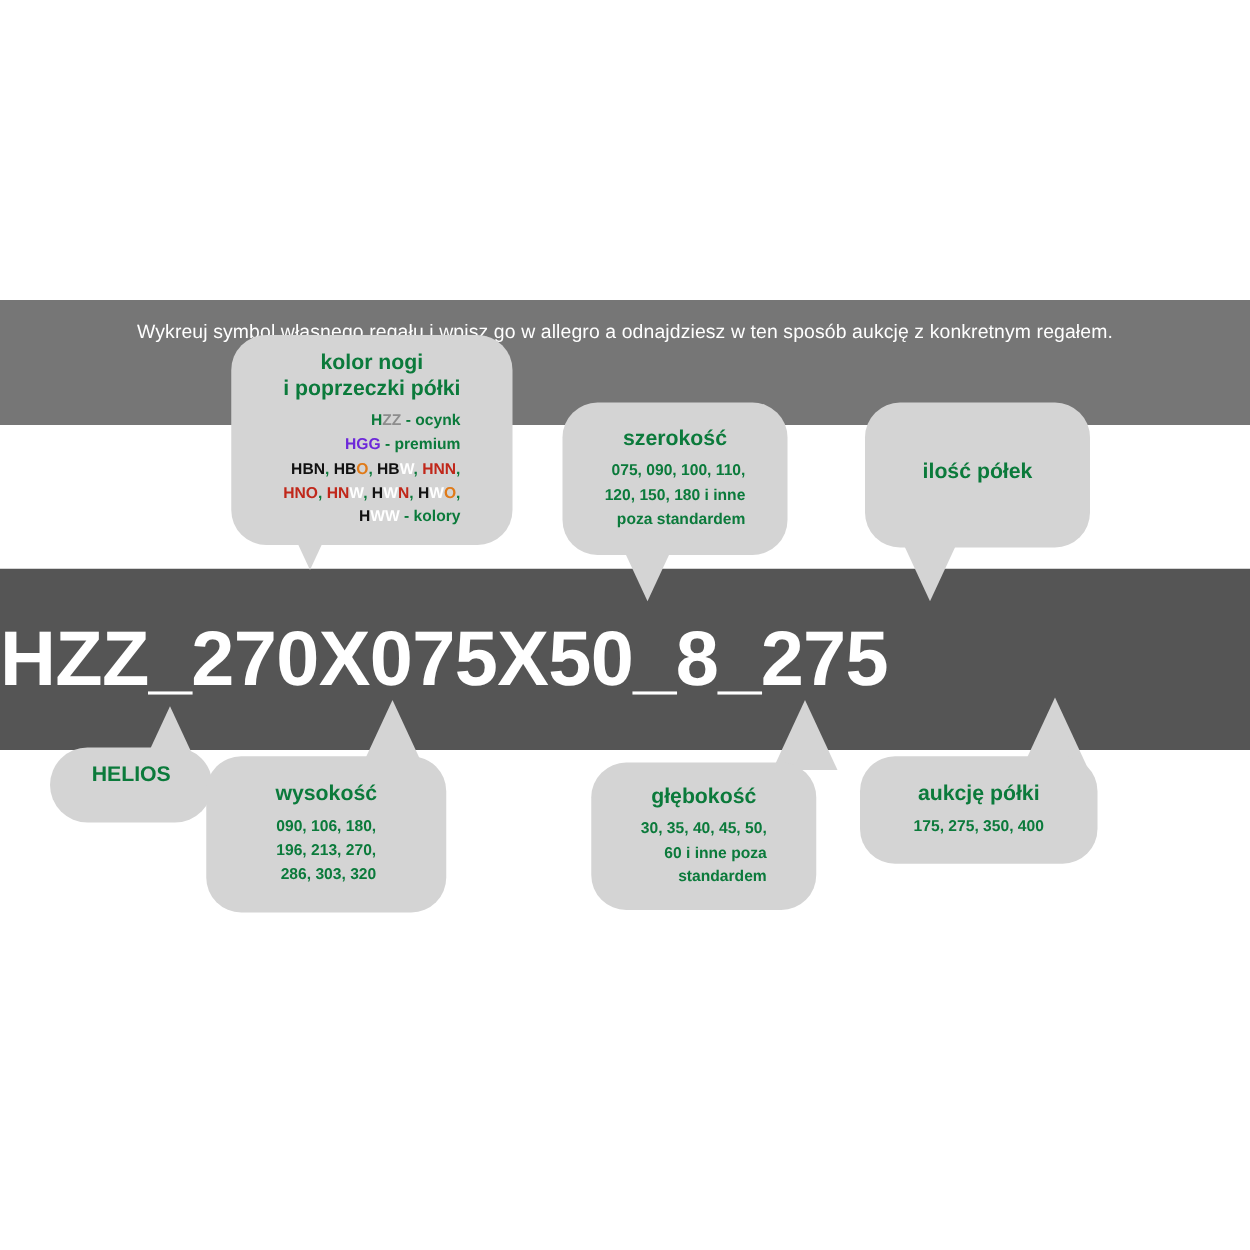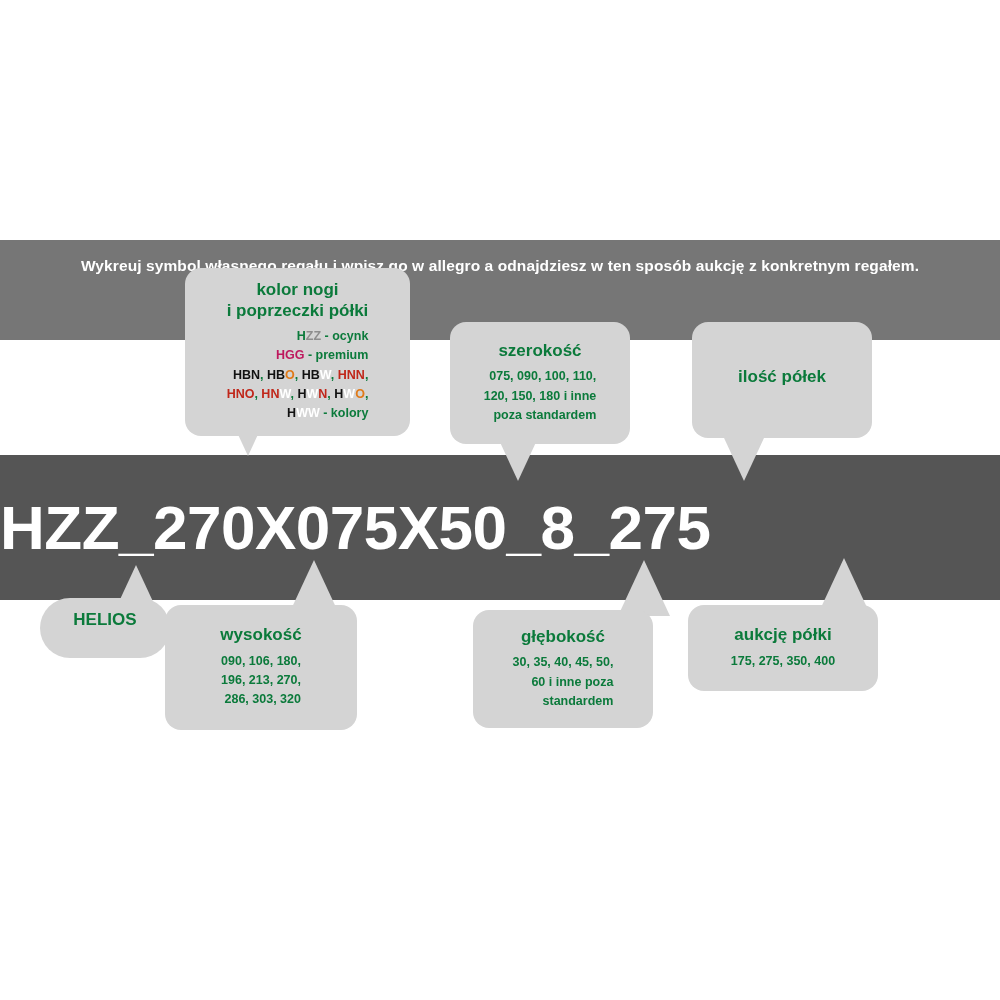--- a/index.html
+++ b/index.html
@@ -37,21 +37,21 @@
 
   
   .header-text {
     position: absolute;
     top: 255px;
     left: 50px;
     width: 900px;
     text-align: center;
     color: #ffffff;
     font-size: 15.5px;
-    font-weight: bold;
+    font-weight: normal;
     line-height: 1.45;
     letter-spacing: .1px;
   }
 
   
   .code {
     position: absolute;
     top: 492px;
     left: 0;
     width: 1000px;
@@ -60,21 +60,21 @@
     font-size: 62px;
     font-weight: bold;
     letter-spacing: -0.5px;
     white-space: nowrap;
   }
 
   
   .bubble {
     position: absolute;
     background: #d4d4d4;
-    border-radius: 16px;
+    border-radius: 28px;
     box-sizing: border-box;
     text-align: center;
     color: #0b7a3b;
     padding: 10px 14px;
     display: flex;
     flex-direction: column;
     justify-content: center;
     align-items: center;
   }
   .bubble .title {
@@ -107,21 +107,21 @@
     border-top: 56px solid #d4d4d4;
   }
   .tail-up {
     border-left: 26px solid transparent;
     border-right: 26px solid transparent;
     border-bottom: 56px solid #d4d4d4;
   }
 
   
   .c-green  { color: #0b7a3b; }
-  .c-blue   { color: #be185d; }
+  .c-blue   { color: #6d28d9; }
   .c-red    { color: #c0271a; }
   .c-orange { color: #e07a18; }
   .c-white  { color: #ffffff; }
   .c-black  { color: #111111; }
   .c-gray   { color: #8d8d8d; }
 </style>
 </head>
 <body>
 
 <div id="stage">

